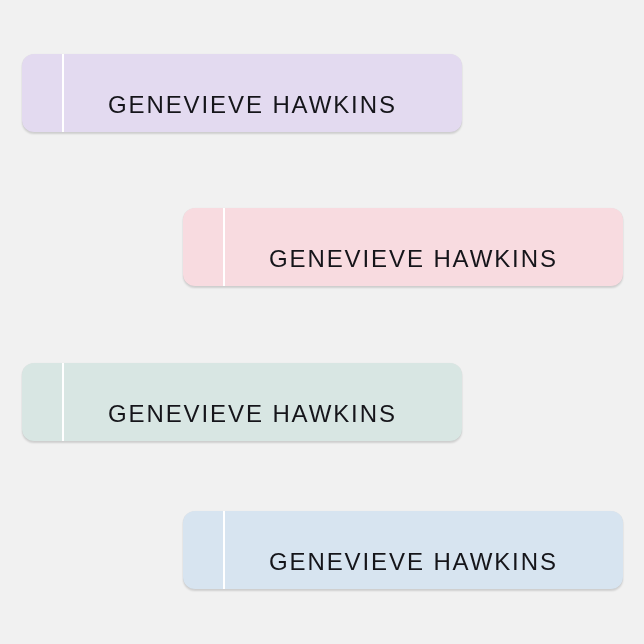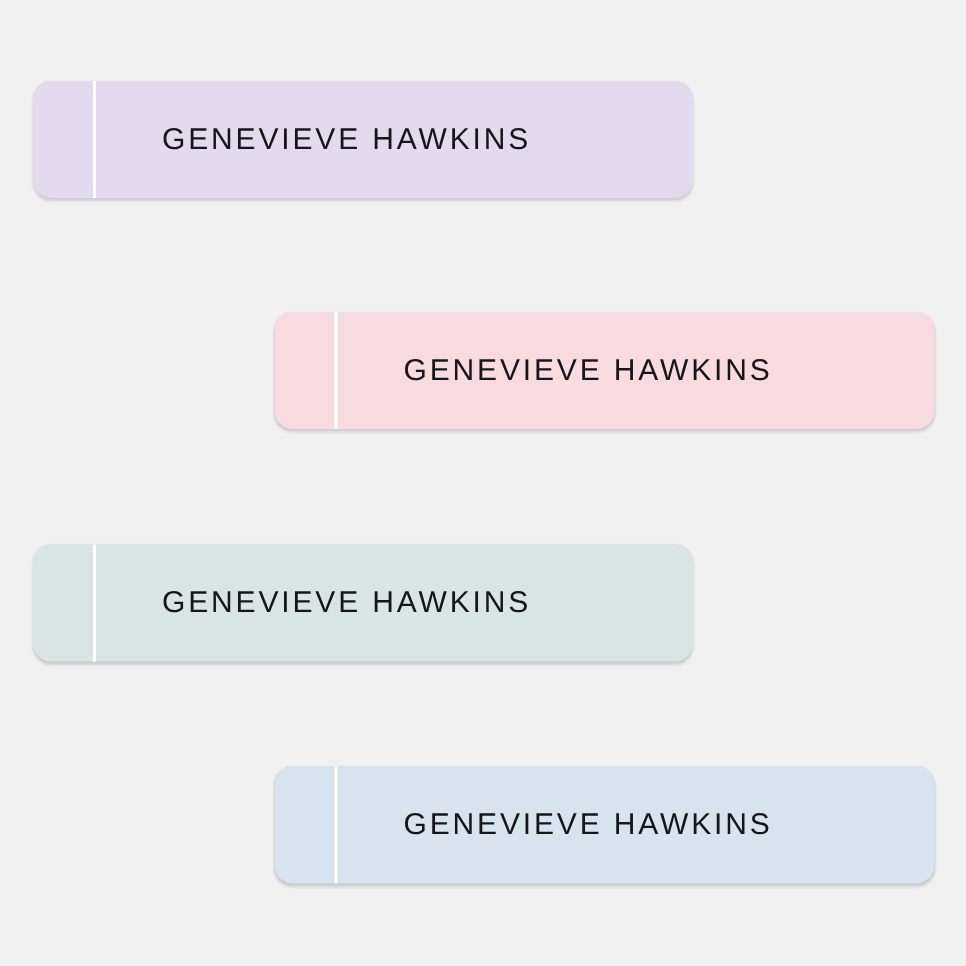--- a/index.html
+++ b/index.html
@@ -28,25 +28,25 @@
       position: absolute;
       left: 40px;
       top: 0;
       bottom: 0;
       width: 2px;
       background: #ffffff;
     }
     .label .name {
       position: absolute;
       left: 86px;
-      top: 0;
+      top: 12px;
       height: 66px;
       line-height: 78px;
       font-family: "Liberation Sans", sans-serif;
-      font-size: 20px;
+      font-size: 24px;
       letter-spacing: 1.9px;
       color: #15151a;
       white-space: nowrap;
     }
     #label-1 { left: 22px;  top: 54px;  }
     #label-2 { left: 183px; top: 208px; }
     #label-3 { left: 22px;  top: 363px; }
     #label-4 { left: 183px; top: 511px; }
   </style>
 </head>

